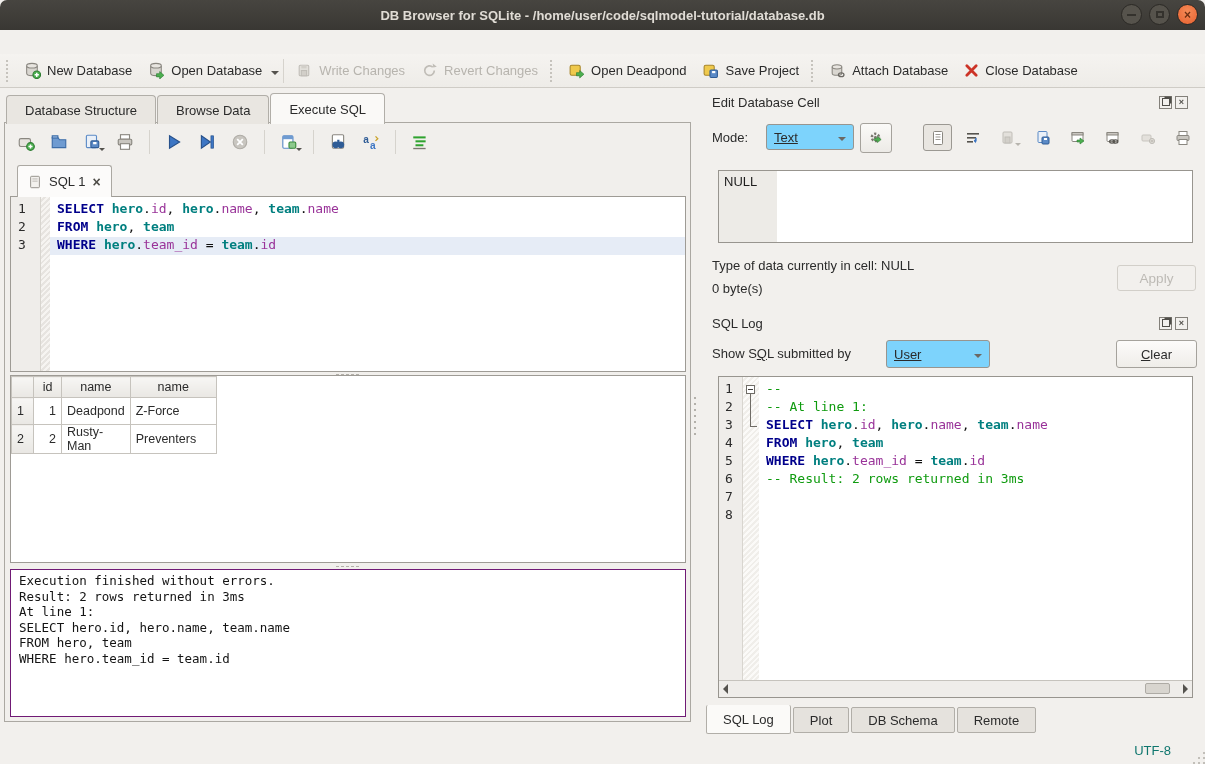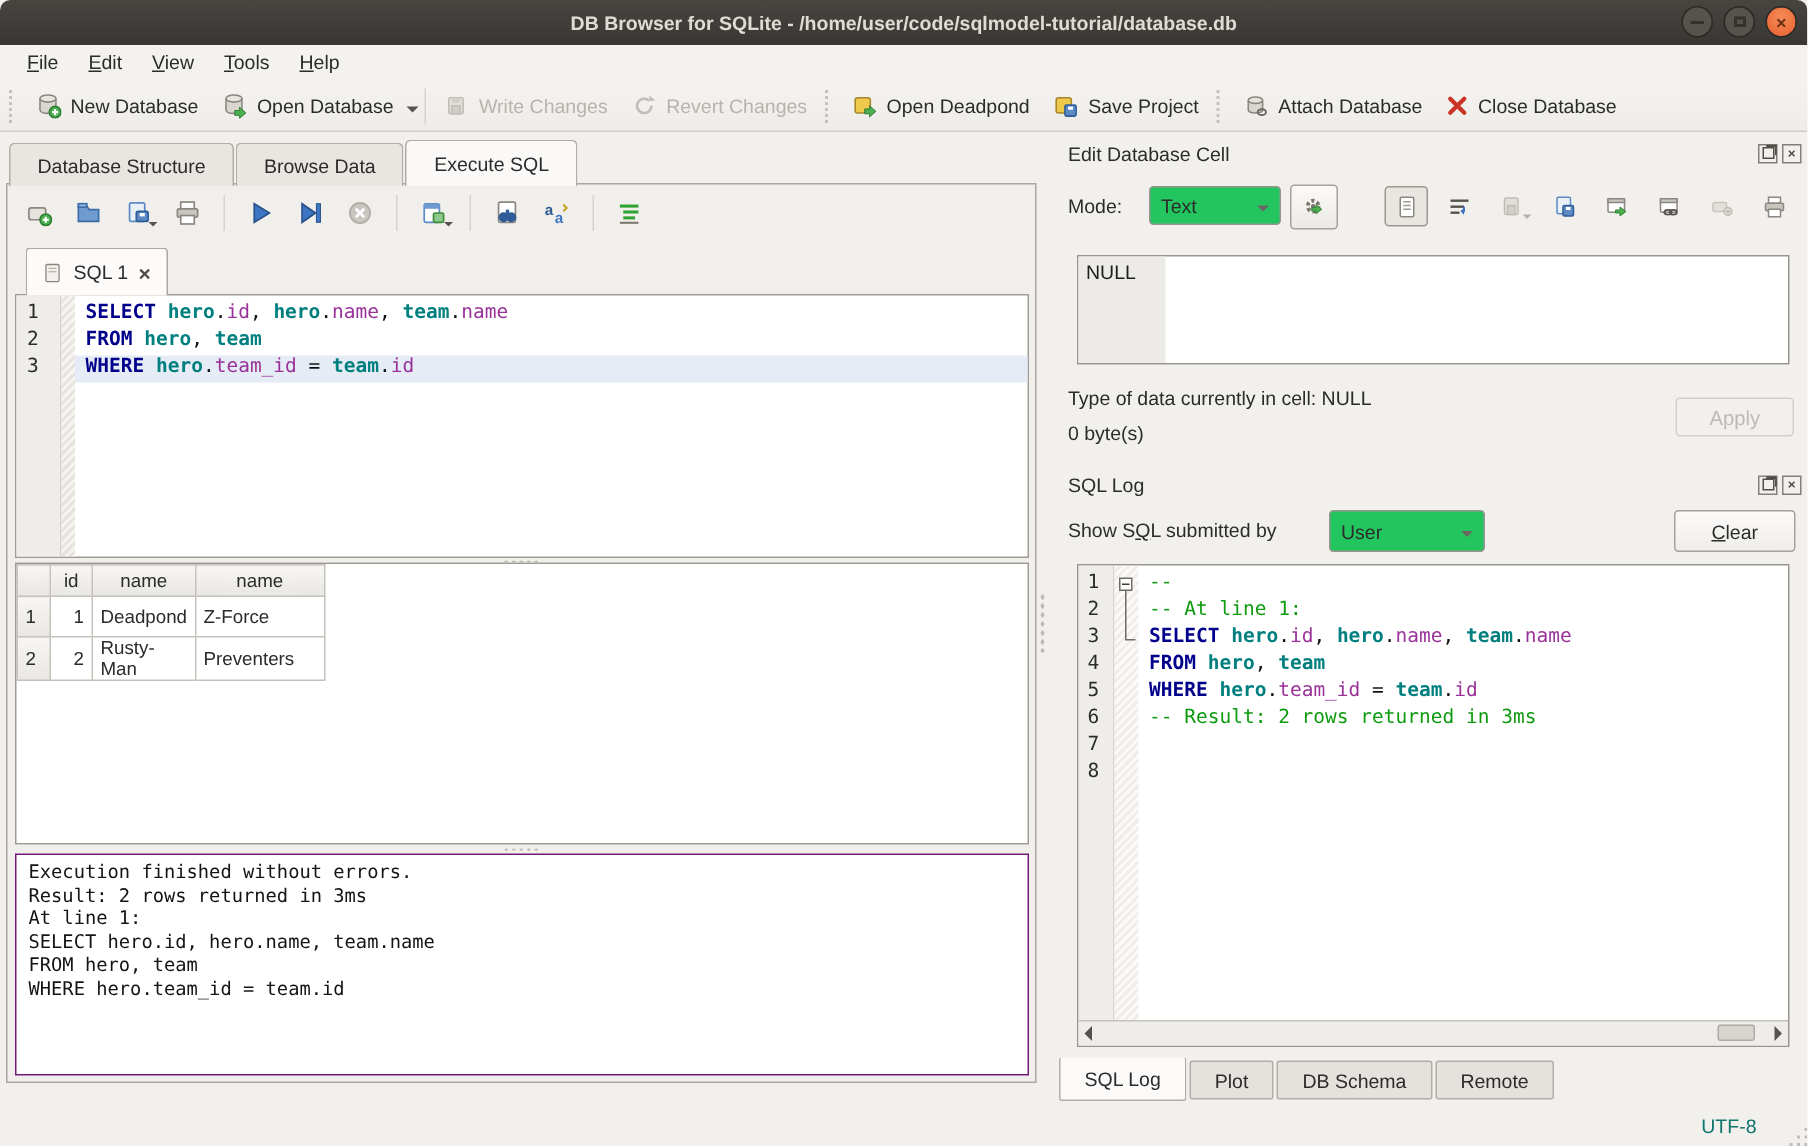--- a/index.html
+++ b/index.html
@@ -82,29 +82,29 @@
 
   .statusbox{position:absolute;left:5px;top:446px;width:676px;height:148px;background:#fff;
     border:1px solid #701a75;box-sizing:border-box;padding:3px 8px;
     font-family:"DejaVu Sans Mono",monospace;font-size:12.5px;line-height:15.5px;color:#141414;}
 
   .vsplit{position:absolute;left:693px;top:395px;width:4px;height:40px;
     background-image:radial-gradient(#B3B0AA 1px,transparent 1.1px);background-size:4px 6px;}
 
   
   .docks{position:absolute;left:700px;top:92px;width:505px;height:643px;}
-  .dock-header{position:absolute;left:12px;right:4px;height:16px;display:flex;align-items:center;justify-content:space-between;}
+  .dock-header{position:absolute;left:12px;right:17px;height:16px;display:flex;align-items:center;justify-content:space-between;}
   .dock-btns{display:flex;gap:3px;}
   .dockbtn{width:13px;height:13px;border:1px solid #83807A;background:#F2F0ED;box-sizing:border-box;
     display:flex;align-items:center;justify-content:center;font-size:9px;color:#504E49;font-weight:bold;line-height:1;}
   .float-glyph{width:6px;height:6px;border:1px solid #504E49;box-shadow:2px -2px 0 -0.5px #504E49;}
 
   .mode-label{position:absolute;left:12px;top:38px;}
-  .combo{position:absolute;height:26px;background:#22c55e;border:1px solid #98958F;border-radius:3px;
-    display:flex;align-items:center;justify-content:space-between;padding:0 7px;box-sizing:border-box;}
+  .combo{position:absolute;height:26px;background:#7dd3fc;border:1px solid #98958F;border-radius:3px;
+    display:flex;align-items:center;justify-content:space-between;padding:0 7px;box-sizing:border-box;text-decoration:underline;}
   .combo .arrow{width:0;height:0;border:4px solid transparent;border-top-color:#6B6863;margin-top:7px;}
   .gearbtn{position:absolute;left:160px;top:31px;width:30px;height:28px;border:1px solid #A5A29C;border-radius:3px;
     background:linear-gradient(#FBFAF8,#ECEAE6);display:flex;align-items:center;justify-content:center;}
   .cicons{position:absolute;right:8px;top:32px;display:flex;gap:6px;align-items:center;}
   .cibtn{width:29px;height:27px;display:flex;align-items:center;justify-content:center;border-radius:3px;position:relative;}
   .cibtn.pressed{border:1px solid #9B9892;background:#E9E6E1;box-sizing:border-box;}
   .cibtn .mini-dd{position:absolute;right:1px;bottom:2px;width:0;height:0;border:3px solid transparent;border-top-color:#B7B4AE;}
 
   .nullbox{position:absolute;left:18px;top:78px;width:475px;height:73px;background:#fff;
     border:1px solid #98958F;box-sizing:border-box;}
@@ -164,27 +164,20 @@
         </div>
       <div class="winbtn">
           <div class="box"></div>
         </div>
       <div class="winbtn close">
           <span>×</span>
         </div>
     </div>
   </div>
 
-  <div class="menubar">
-    <span class="menu-item"><u>F</u>ile</span>
-    <span class="menu-item"><u>E</u>dit</span>
-    <span class="menu-item"><u>V</u>iew</span>
-    <span class="menu-item"><u>T</u>ools</span>
-    <span class="menu-item"><u>H</u>elp</span>
-  </div>
 
   <div class="toolbar">
     <div class="handle-v"></div>
     <div class="tbtn">
       <svg class="ic" width="17" height="17" viewBox="0 0 16 16">
           <path d="M2.5 3.5v7c0 1.4 2.3 2.3 5 2.3s5-.9 5-2.3v-7" fill="#D9D6D0" stroke="#8A8780"></path>
           <ellipse cx="7.5" cy="3.5" rx="5" ry="2.2" fill="#E8E5E0" stroke="#8A8780"></ellipse>
           <circle cx="12" cy="12" r="3.6" fill="#4CAF50" stroke="#2E7D32"></circle>
           <path d="M12 10v4M10 12h4" stroke="#fff" stroke-width="1.4"></path>
         </svg>

